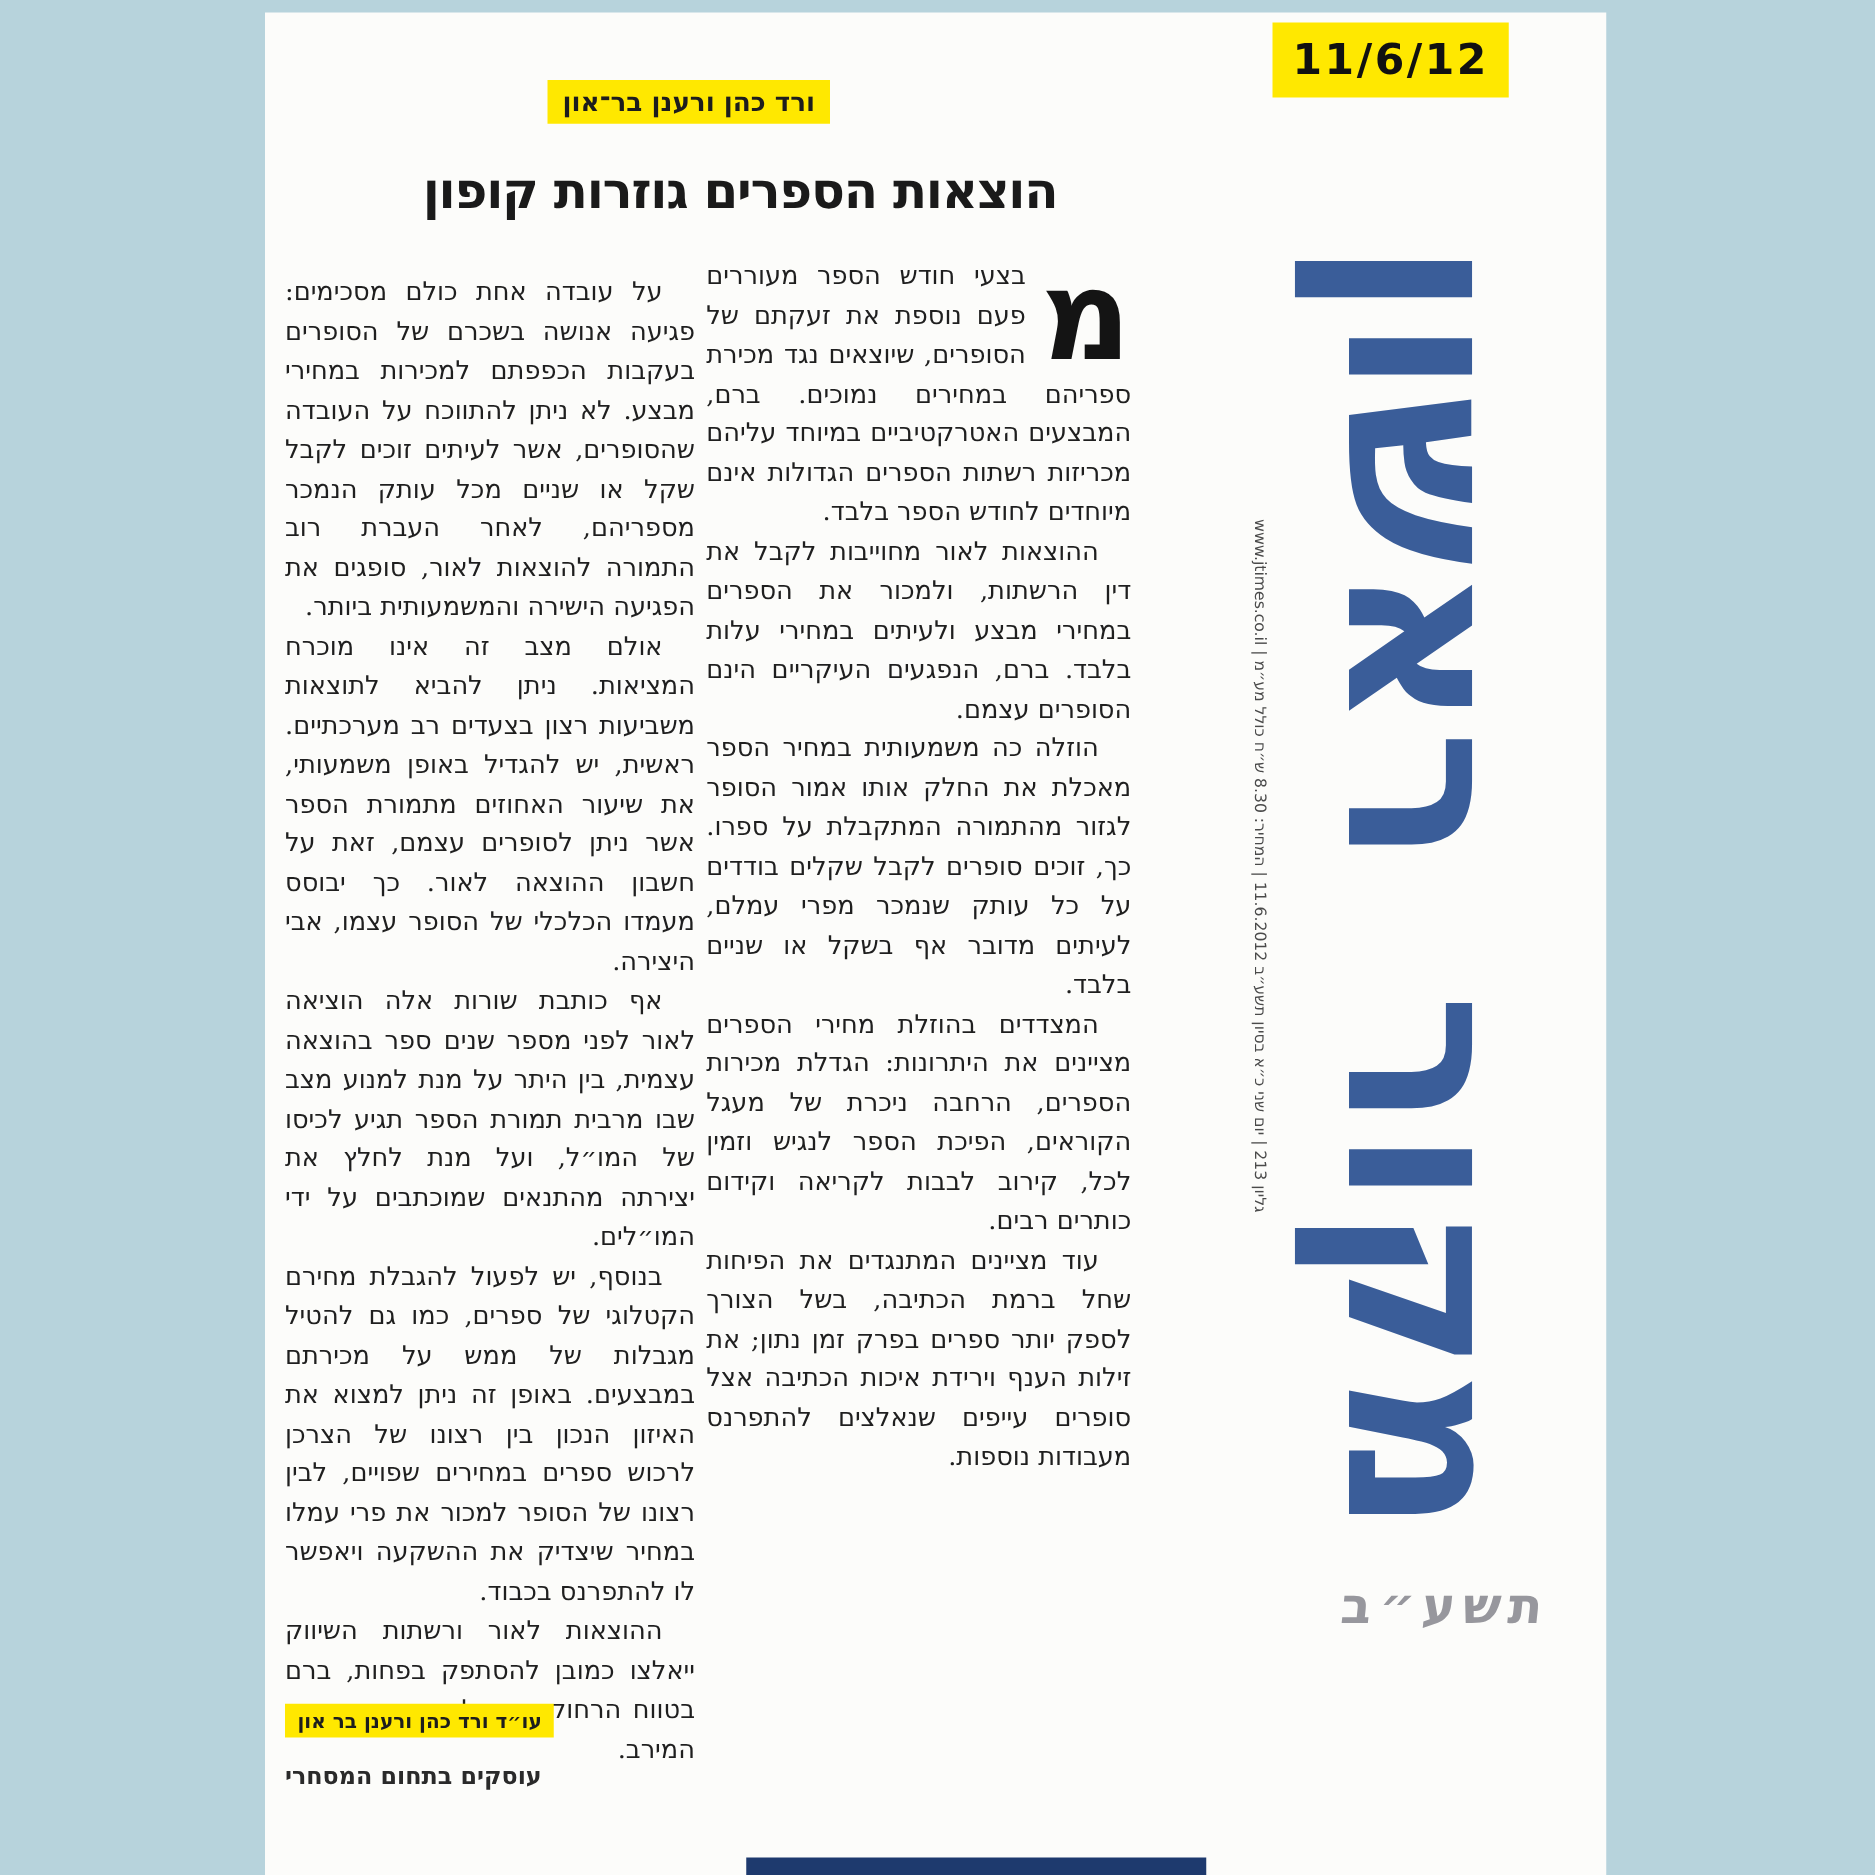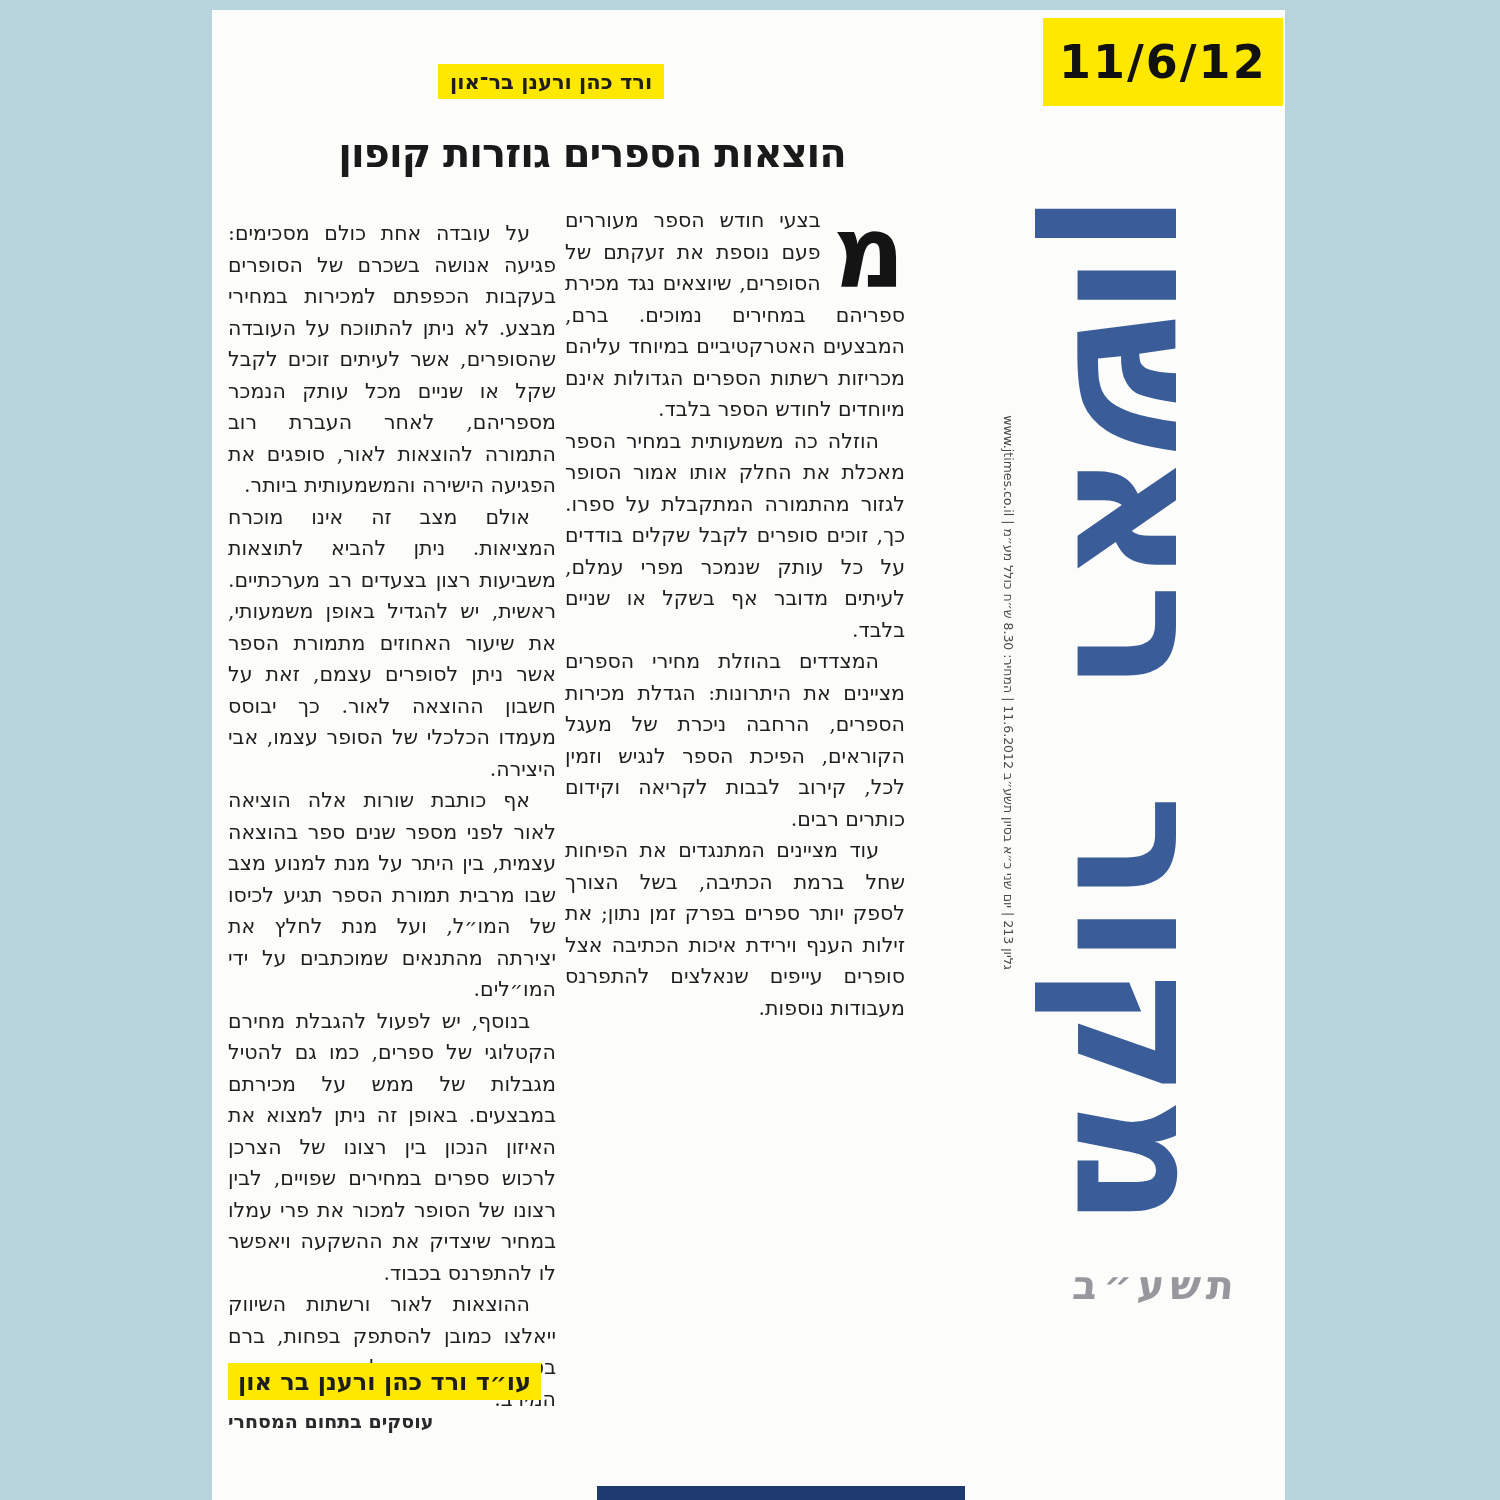--- a/index.html
+++ b/index.html
@@ -1,44 +1,44 @@
 <!DOCTYPE html>
 <html lang="he"><head>
 <meta charset="utf-8">
 <style>
   html,body{margin:0;padding:0;}
   .canvas{position:relative;width:1500px;height:1500px;background:#b7d3dc;overflow:hidden;
           font-family:"DejaVu Serif","DejaVu Sans",sans-serif;}
   .page{position:absolute;left:212px;top:10px;width:1073px;height:1490px;background:#fcfcfa;}
 
   
-  .date-stamp{position:absolute;left:831px;top:8px;background:#ffe800;color:#111;
+  .date-stamp{position:absolute;left:806px;top:8px;background:#ffe800;color:#111;
               font-family:"DejaVu Sans","Liberation Sans",sans-serif;font-weight:800;
-              font-size:46px;line-height:56px;padding:16px 16px;letter-spacing:2px;}
+              font-size:34px;line-height:56px;padding:2px 16px;letter-spacing:2px;}
 
   
   .byline{position:absolute;left:226px;top:54px;background:#ffe800;color:#1d1d1d;
           font-size:21px;font-weight:600;padding:5px 12px;direction:rtl;}
   .headline{position:absolute;left:60px;top:120px;width:640px;text-align:center;
             font-family:"DejaVu Sans","Liberation Sans",sans-serif;font-weight:800;
             font-size:40px;color:#1a1a1a;direction:rtl;letter-spacing:-1px;}
 
   
   .col{position:absolute;direction:rtl;text-align:justify;color:#1f1f1f;
        font-size:20.5px;line-height:31.5px;}
   .col p{margin:0;text-indent:26px;}
   .col p.no-indent{text-indent:0;}
   .col-right{left:353px;top:195px;width:340px;}
   .col-left{left:16px;top:208px;width:328px;}
   .dropcap{float:right;font-size:100px;line-height:78px;font-weight:800;color:#141414;
            margin:8px 0 0 12px;font-family:"DejaVu Serif","DejaVu Sans",serif;}
 
   
   .credit-box{position:absolute;left:16px;top:1353px;background:#ffe800;color:#1d1d1d;
-              font-weight:800;font-size:24px;padding:4px 10px;direction:rtl;}
+              font-weight:800;font-size:16px;padding:4px 10px;direction:rtl;}
   .credit-sub{position:absolute;left:16px;top:1400px;color:#2a2a2a;font-weight:800;
               font-size:19px;direction:rtl;text-align:center;}
 
   
   .masthead-logo{position:absolute;left:370px;top:550px;width:1120px;height:300px;
                  transform:rotate(90deg);display:flex;align-items:center;justify-content:center;
                  color:#3a5d99;font-weight:800;font-size:180px;direction:rtl;
                  font-family:"DejaVu Serif","DejaVu Sans",serif;word-spacing:40px;white-space:nowrap;}
   .masthead-info{position:absolute;left:525px;top:681px;width:540px;height:18px;
                  transform:rotate(90deg);font-family:"DejaVu Sans","Liberation Sans",sans-serif;
@@ -60,20 +60,21 @@
 
     <div class="byline">ורד כהן ורענן בר־און</div>
 
     <h1 class="headline" style="margin:0;">הוצאות הספרים גוזרות קופון</h1>
 
     <div class="col col-right">
       <p class="no-indent">
         <span class="dropcap">מ</span><span>בצעי חודש הספר מעוררים פעם נוספת את זעקתם של הסופרים, שיוצאים נגד מכירת ספריהם במחירים נמוכים. ברם, המבצעים האטרקטיביים במיוחד עליהם מכריזות רשתות הספרים הגדולות אינם מיוחדים לחודש הספר בלבד.</span>
       </p>
       <div>
+          <p>ההוצאות לאור מחוייבות לקבל את דין הרשתות, ולמכור את הספרים במחירי מבצע ולעיתים במחירי עלות בלבד. ברם, הנפגעים העיקריים הינם הסופרים עצמם.</p>
           <p>הוזלה כה משמעותית במחיר הספר מאכלת את החלק אותו אמור הסופר לגזור מהתמורה המתקבלת על ספרו. כך, זוכים סופרים לקבל שקלים בודדים על כל עותק שנמכר מפרי עמלם, לעיתים מדובר אף בשקל או שניים בלבד.</p>
           <p>המצדדים בהוזלת מחירי הספרים מציינים את היתרונות: הגדלת מכירות הספרים, הרחבה ניכרת של מעגל הקוראים, הפיכת הספר לנגיש וזמין לכל, קירוב לבבות לקריאה וקידום כותרים רבים.</p>
           <p>עוד מציינים המתנגדים את הפיחות שחל ברמת הכתיבה, בשל הצורך לספק יותר ספרים בפרק זמן נתון; את זילות הענף וירידת איכות הכתיבה אצל סופרים עייפים שנאלצים להתפרנס מעבודות נוספות.</p>
         </div>
     </div>
 
     <div class="col col-left">
       <div>
           <p>על עובדה אחת כולם מסכימים: פגיעה אנושה בשכרם של הסופרים בעקבות הכפפתם למכירות במחירי מבצע. לא ניתן להתווכח על העובדה שהסופרים, אשר לעיתים זוכים לקבל שקל או שניים מכל עותק הנמכר מספריהם, לאחר העברת רוב התמורה להוצאות לאור, סופגים את הפגיעה הישירה והמשמעותית ביותר.</p>
           <p>אולם מצב זה אינו מוכרח המציאות. ניתן להביא לתוצאות משביעות רצון בצעדים רב מערכתיים. ראשית, יש להגדיל באופן משמעותי, את שיעור האחוזים מתמורת הספר אשר ניתן לסופרים עצמם, זאת על חשבון ההוצאה לאור. כך יבוסס מעמדו הכלכלי של הסופר עצמו, אבי היצירה.</p>

